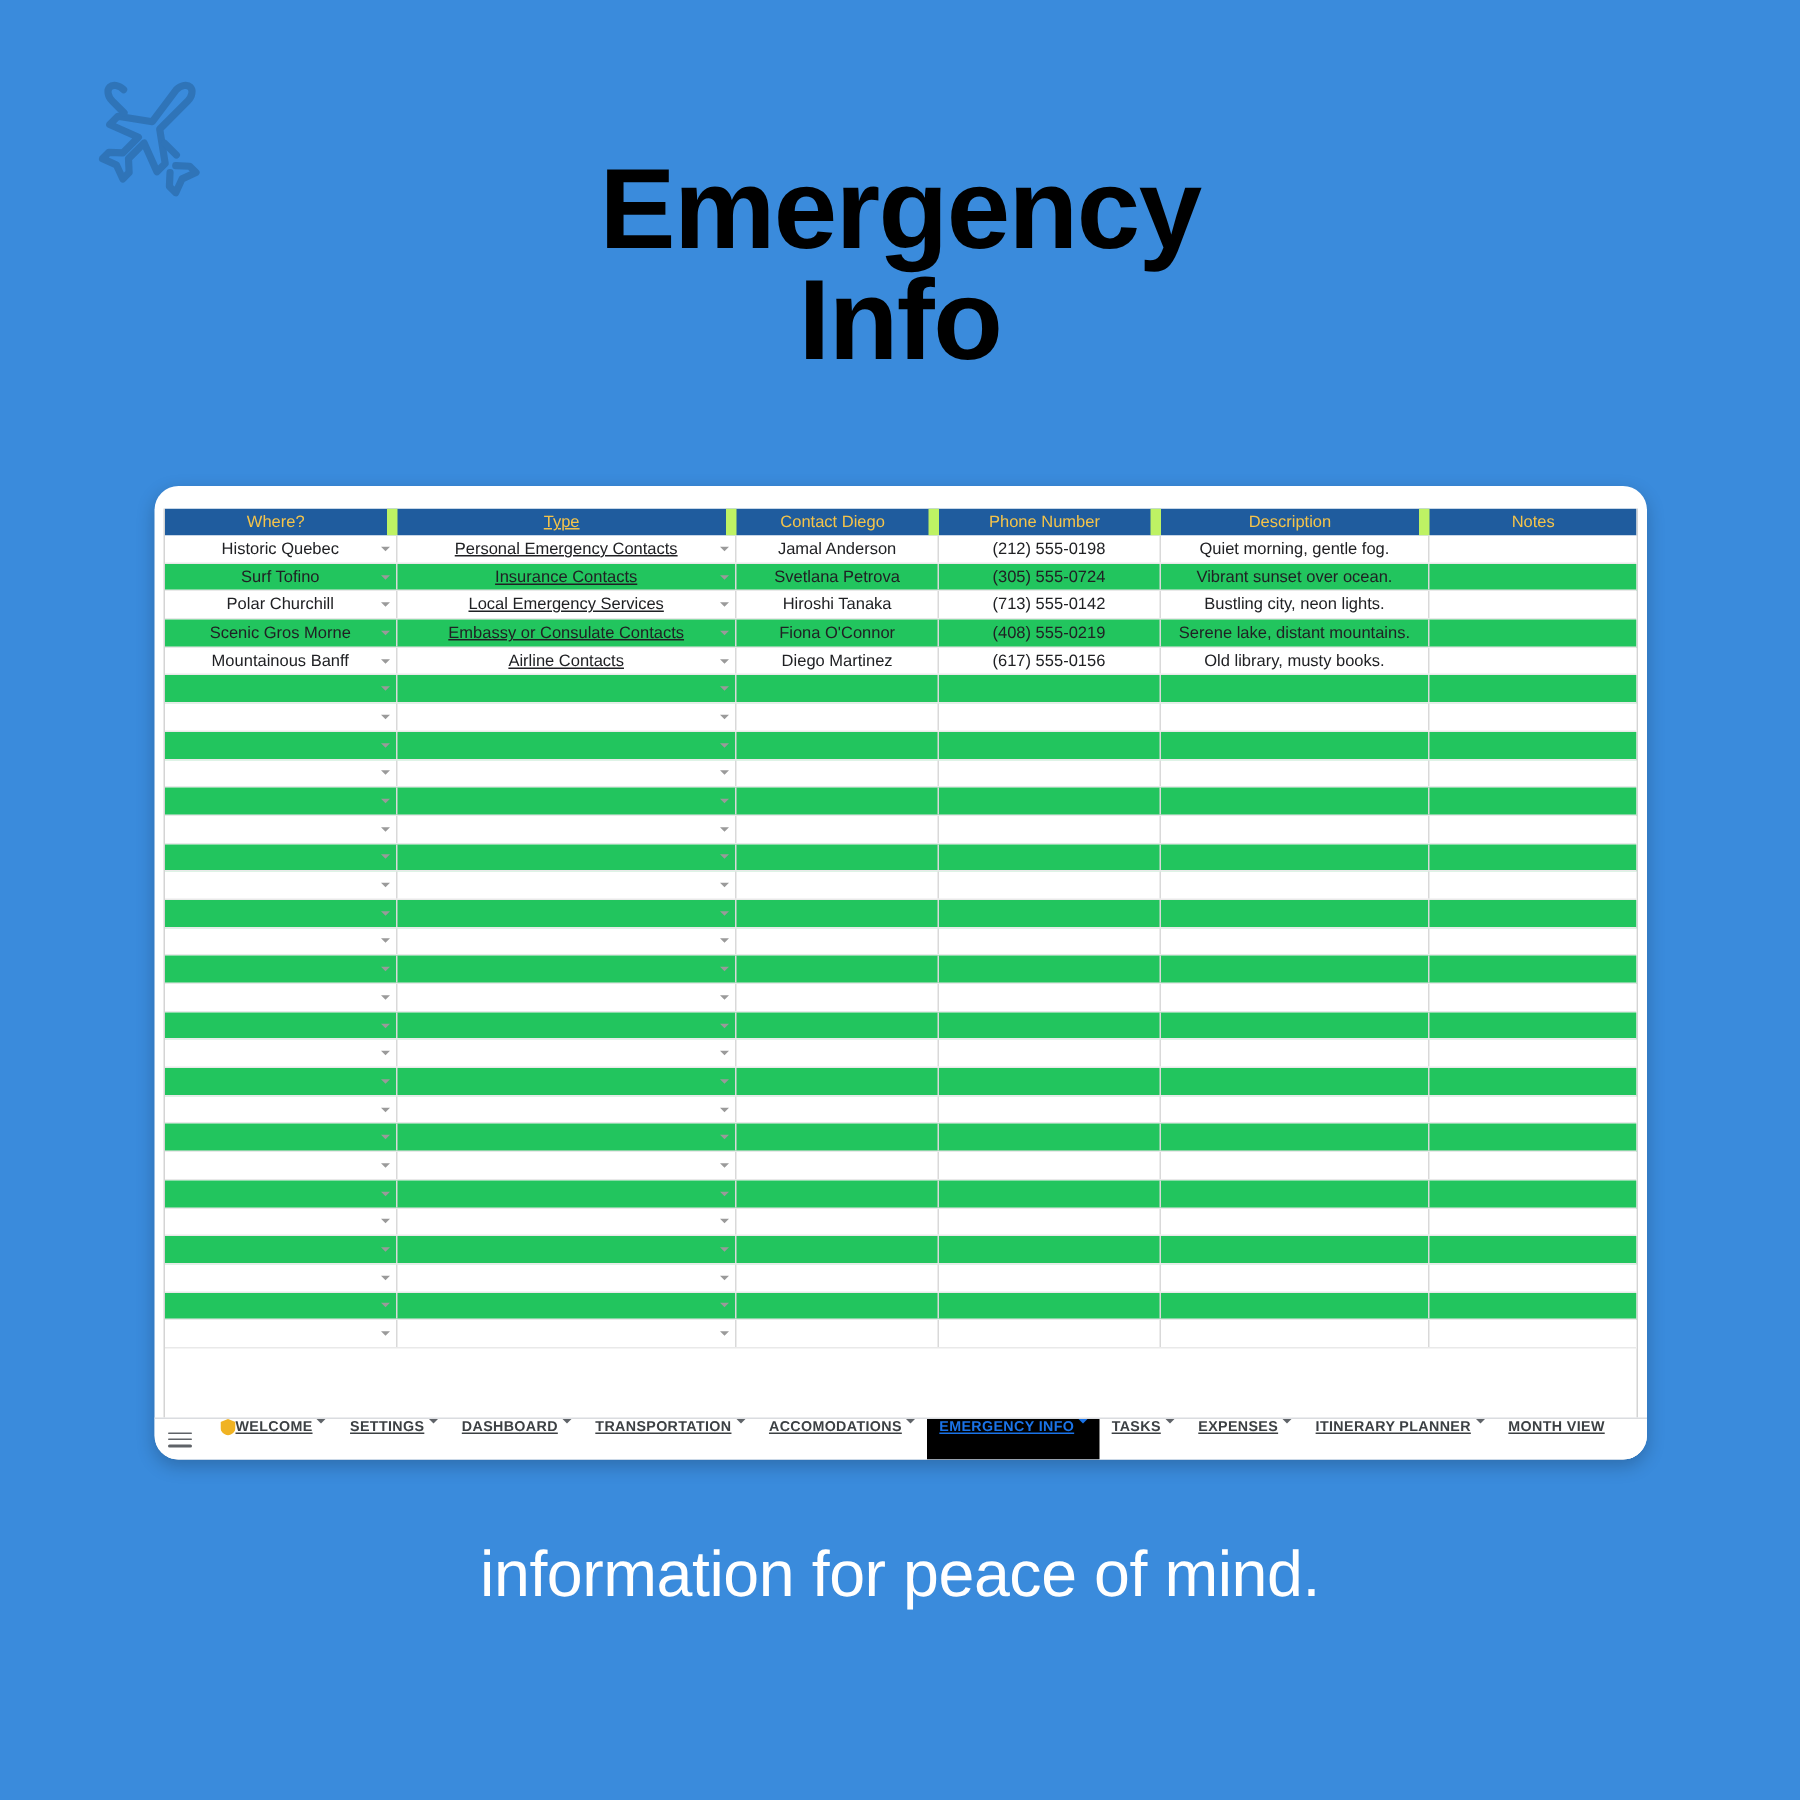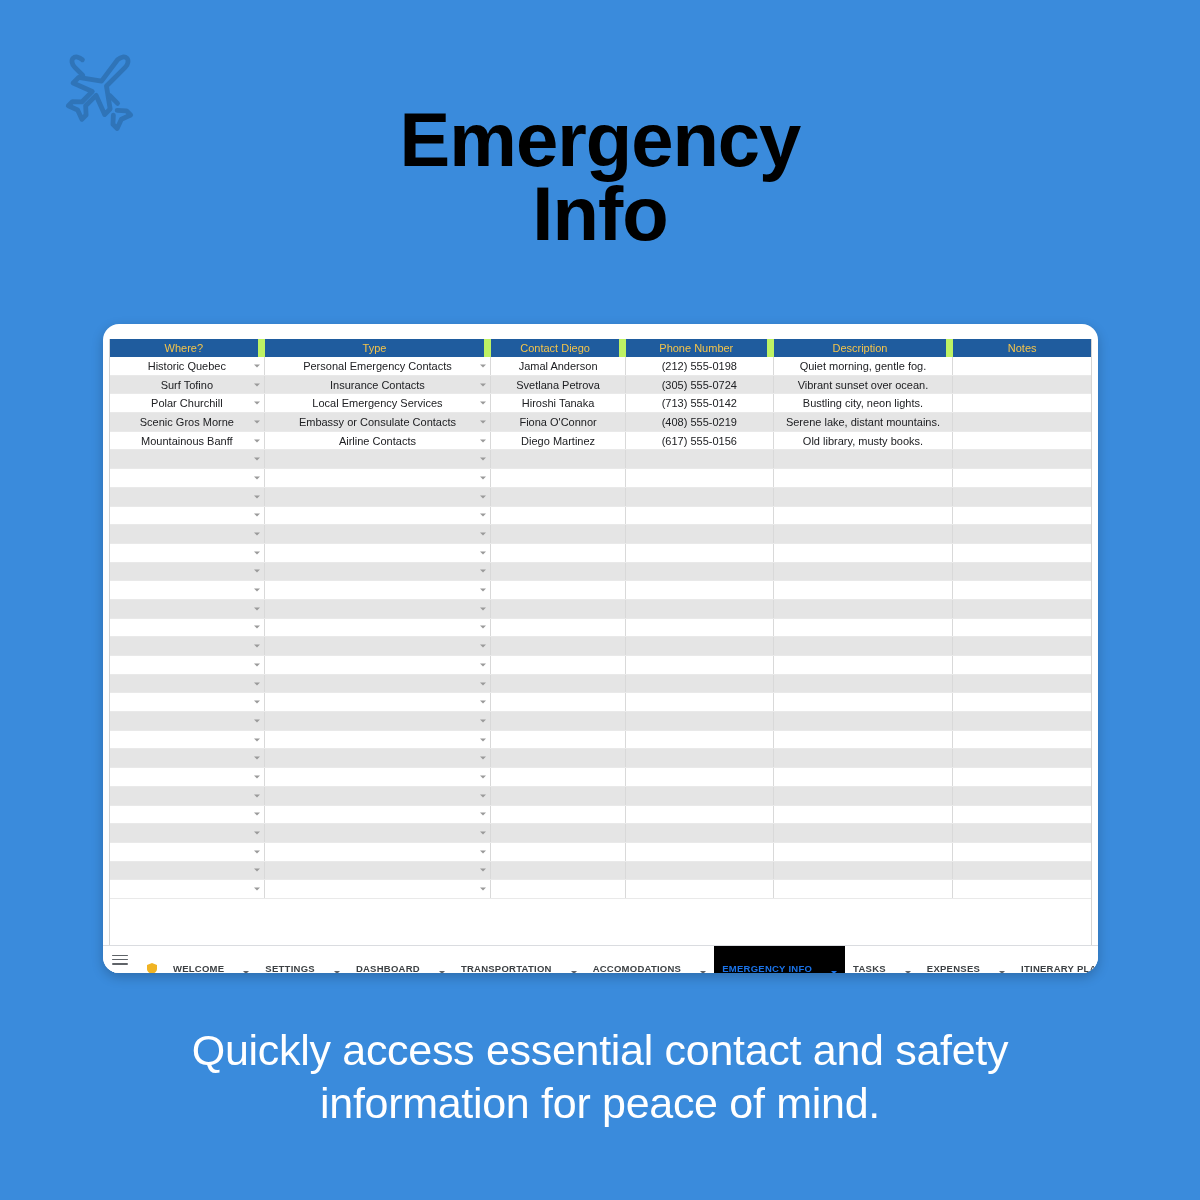--- a/index.html
+++ b/index.html
@@ -75,42 +75,42 @@
     color:#f5c44a;
     font-size:11px;
     display:flex; align-items:center; justify-content:center;
     border-right:7px solid #bef264;
     overflow:hidden; white-space:nowrap;
   }
   .hcell:last-child { border-right:none; }
 
   .drow { height:18.7px; border-bottom:1px solid #e9e9e9; }
   .drow.even { background:#ffffff; }
-  .drow.odd  { background:#e5e5e5; }
+  .drow.odd  { background:#22c55e; }
   .cell {
     font-size:11px;
     color:#202124;
     display:flex; align-items:center; justify-content:center;
     position:relative;
     border-right:1px solid #d9d9d9;
     overflow:hidden; white-space:nowrap;
   }
   .cell:last-child { border-right:none; }
   .cell .caret {
     position:absolute; right:4px; top:50%;
     transform:translateY(-50%);
     width:0; height:0;
     border-left:3px solid transparent;
     border-right:3px solid transparent;
     border-top:3.5px solid #9a9a9a;
   }
 
   
   .c1 { width:155px; }
-  .c2 { width:227px; }
+  .c2 { width:227px;text-decoration:underline; }
   .c3 { width:135px; }
   .c4 { width:148px; }
   .c5 { width:180px; }
   .c6 { width:138px; }
 
   
   #tabbar {
     position:absolute; left:0; bottom:0;
     width:995px; height:28px;
     background:#ffffff;
@@ -121,21 +121,21 @@
     overflow:hidden;
   }
   #hamburger {
     width:18px; height:14px;
     display:flex; flex-direction:column; justify-content:space-between;
     margin-right:10px; flex:0 0 auto;
     padding:2px 1px;
   }
   #hamburger i { display:block; height:1.6px; background:#5f6368; border-radius:1px; }
   .tab {
-    display:flex; align-items:flex-end; gap:16px;
+    display:flex; align-items:flex-start; gap:0;
     padding:0 8px; height:28px;
     font-size:9.5px; font-weight:bold;
     color:#3c4043; letter-spacing:0.25px;
     white-space:nowrap; flex:0 0 auto;text-decoration:underline;
   }
   .tab.active { color:#1a73e8; background:#000000; }
   .tab .tcaret {
     width:0; height:0;
     border-left:3px solid transparent;
     border-right:3px solid transparent;
@@ -637,15 +637,14 @@
           <span class="tcaret"></span>
         </div>
         <div class="tab">
           <span>MONTH VIEW</span>
         </div>
       </div>
   </div>
 </div>
 
 <div id="caption">
-  <span class="ln">Quickly access essential contact and safety</span>
   <span class="ln">information for peace of mind.</span>
 </div>
 
 </body></html>

